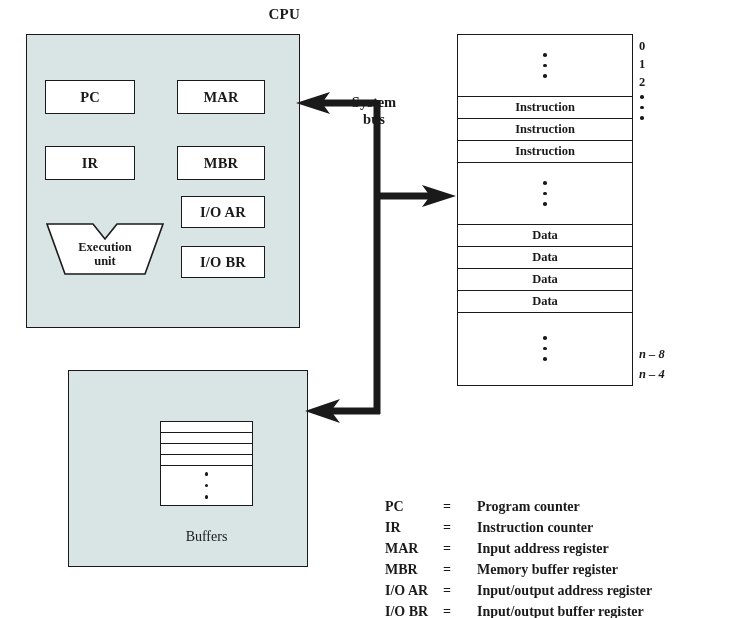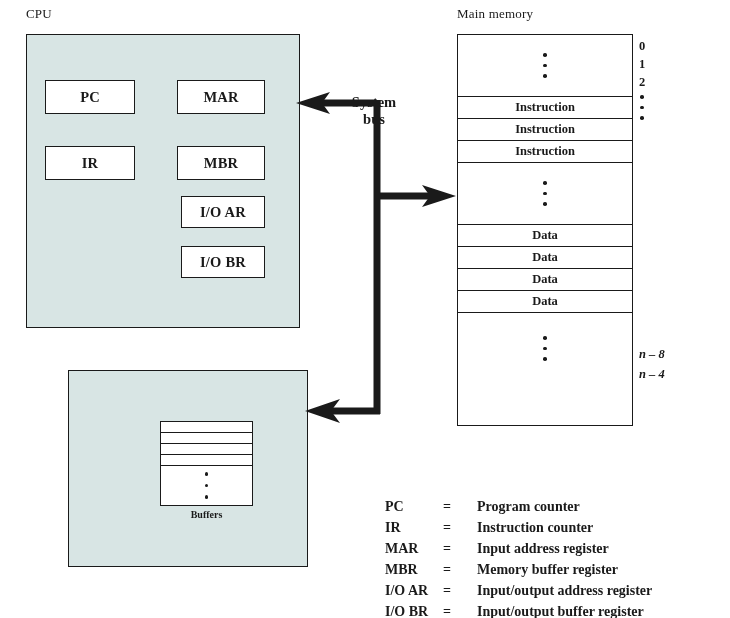--- a/index.html
+++ b/index.html
@@ -17,23 +17,23 @@
   }
   .stage {
     position: absolute;
     left: 0; top: 0;
     width: 730px; height: 618px;
   }
 
   
   .caption {
     position: absolute;
-    font-weight: normal;
-    font-size: 13px;
-    text-align: left;
+    font-weight: bold;
+    font-size: 15px;
+    text-align: right;
     letter-spacing: 0.2px;
     white-space: nowrap;
   }
 
   
   .unit-block {
     position: absolute;
     background: #d8e5e4;
     border: 1.5px solid #1a1a1a;
     box-sizing: border-box;
@@ -149,24 +149,25 @@
     gap: 8px;
   }
   .buf-dots i {
     display: block;
     width: 3.5px; height: 3.5px;
     border-radius: 50%;
     background: #1a1a1a;
   }
   .buffers-label {
     position: absolute;
-    font-weight: bold;
-    font-size: 10px;
+    font-weight: normal;
+    font-size: 14px;
     text-align: center;
     white-space: nowrap;
+    margin-top: 20px;
   }
 
   
   .bus-svg {
     position: absolute;
     left: 0; top: 0;
     width: 730px; height: 618px;
     pointer-events: none;
     overflow: visible;
   }
@@ -203,40 +204,48 @@
   <div class="unit-block" style="left:26px; top:34px; width:274px; height:294px;"></div>
 
   <div class="reg" style="left:45px; top:80px; width:90px; height:34px;">PC</div>
   <div class="reg" style="left:45px; top:146px; width:90px; height:34px;">IR</div>
 
   <div class="reg" style="left:177px; top:80px; width:88px; height:34px;">MAR</div>
   <div class="reg" style="left:177px; top:146px; width:88px; height:34px;">MBR</div>
   <div class="reg" style="left:181px; top:196px; width:84px; height:32px;">I/O AR</div>
   <div class="reg" style="left:181px; top:246px; width:84px; height:32px;">I/O BR</div>
 
+  <div class="alu-wrap" style="left:45px; top:222px; width:120px; height:54px;">
+    <svg width="120" height="54" viewBox="0 0 120 54" aria-hidden="true">
+      <polygon points="2,2 48,2 60,17 72,2 118,2 100,52 20,52" fill="#ffffff" stroke="#1a1a1a" stroke-width="1.6" stroke-linejoin="miter"></polygon>
+    </svg>
+    <div class="alu-label">
+      <span>Execution</span><br>
+      <span>unit</span>
+    </div>
+  </div>
 
 
   <div class="unit-block" style="left:68px; top:370px; width:240px; height:197px;"></div>
 
   <div class="buffers" style="left:160px; top:421px; width:93px; height:85px;">
     <div class="buf-row" style="top:0px;   height:11px;"></div>
     <div class="buf-row" style="top:11px;  height:11px;"></div>
     <div class="buf-row" style="top:22px;  height:11px;"></div>
     <div class="buf-row" style="top:33px;  height:11px;"></div>
     <div class="buf-dots" style="top:44px; height:39px;">
       <i></i>
         <i></i>
         <i></i>
     </div>
   </div>
   <div class="buffers-label" style="left:160px; top:509px; width:93px;">Buffers</div>
 
-  <div class="caption" style="left:457px; top:6px; width:176px;">Main memory</div>
-
-  <div class="mem-box" style="left:457px; top:34px; width:176px; height:392px;">
+
+  <div class="mem-box" style="left:457px; top:34px; width:176px; height:352px;">
     <div class="mem-cell" style="top:0px;   height:62px;">
       <span class="vdots">
           <i></i>
           <i></i>
           <i></i>
         </span>
     </div>
     <div class="mem-cell" style="top:62px;  height:22px;">Instruction</div>
     <div class="mem-cell" style="top:84px;  height:22px;">Instruction</div>
     <div class="mem-cell" style="top:106px; height:22px;">Instruction</div>

